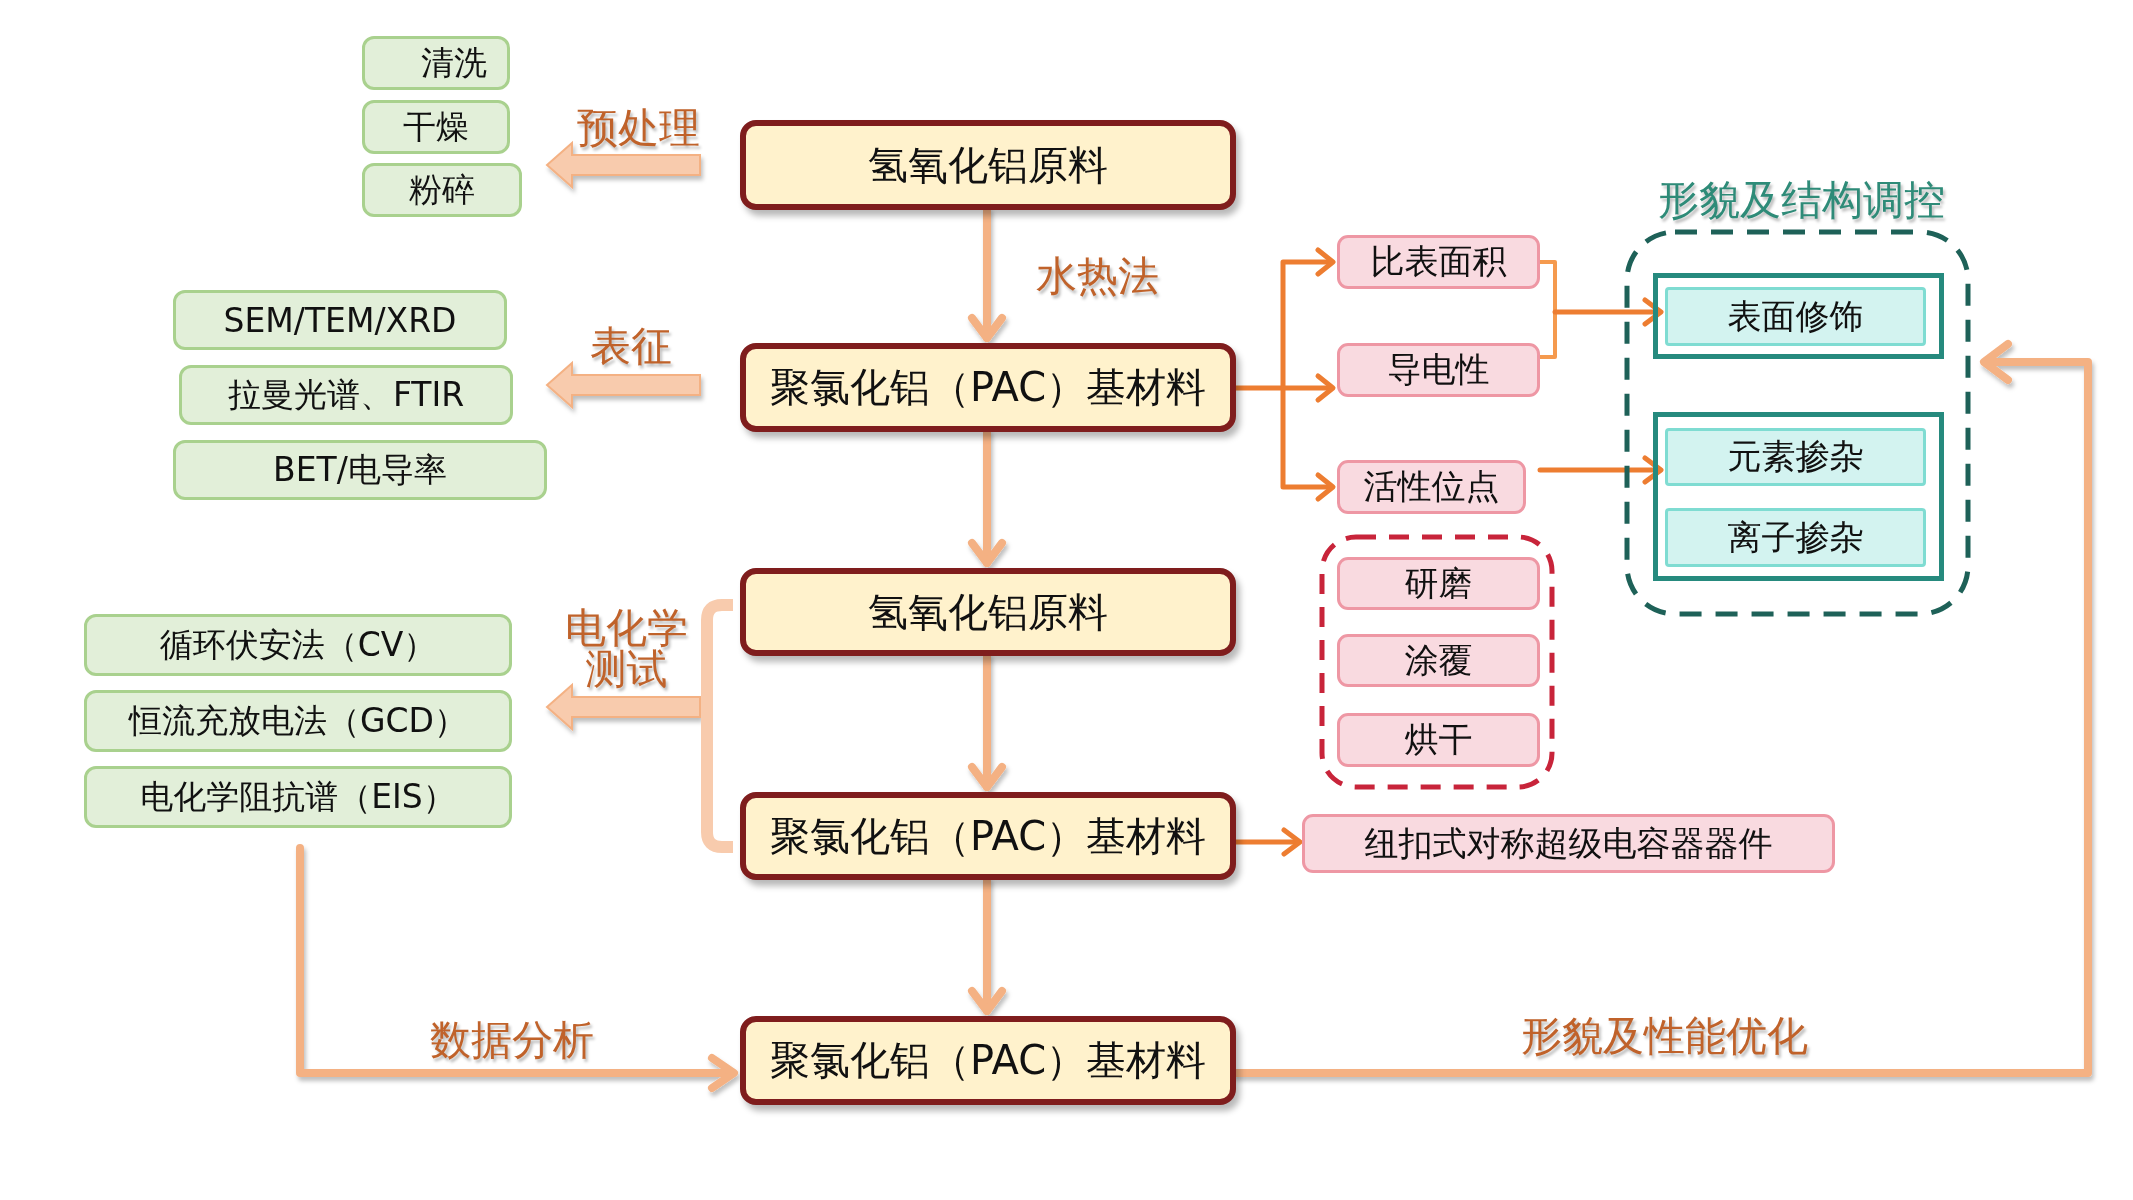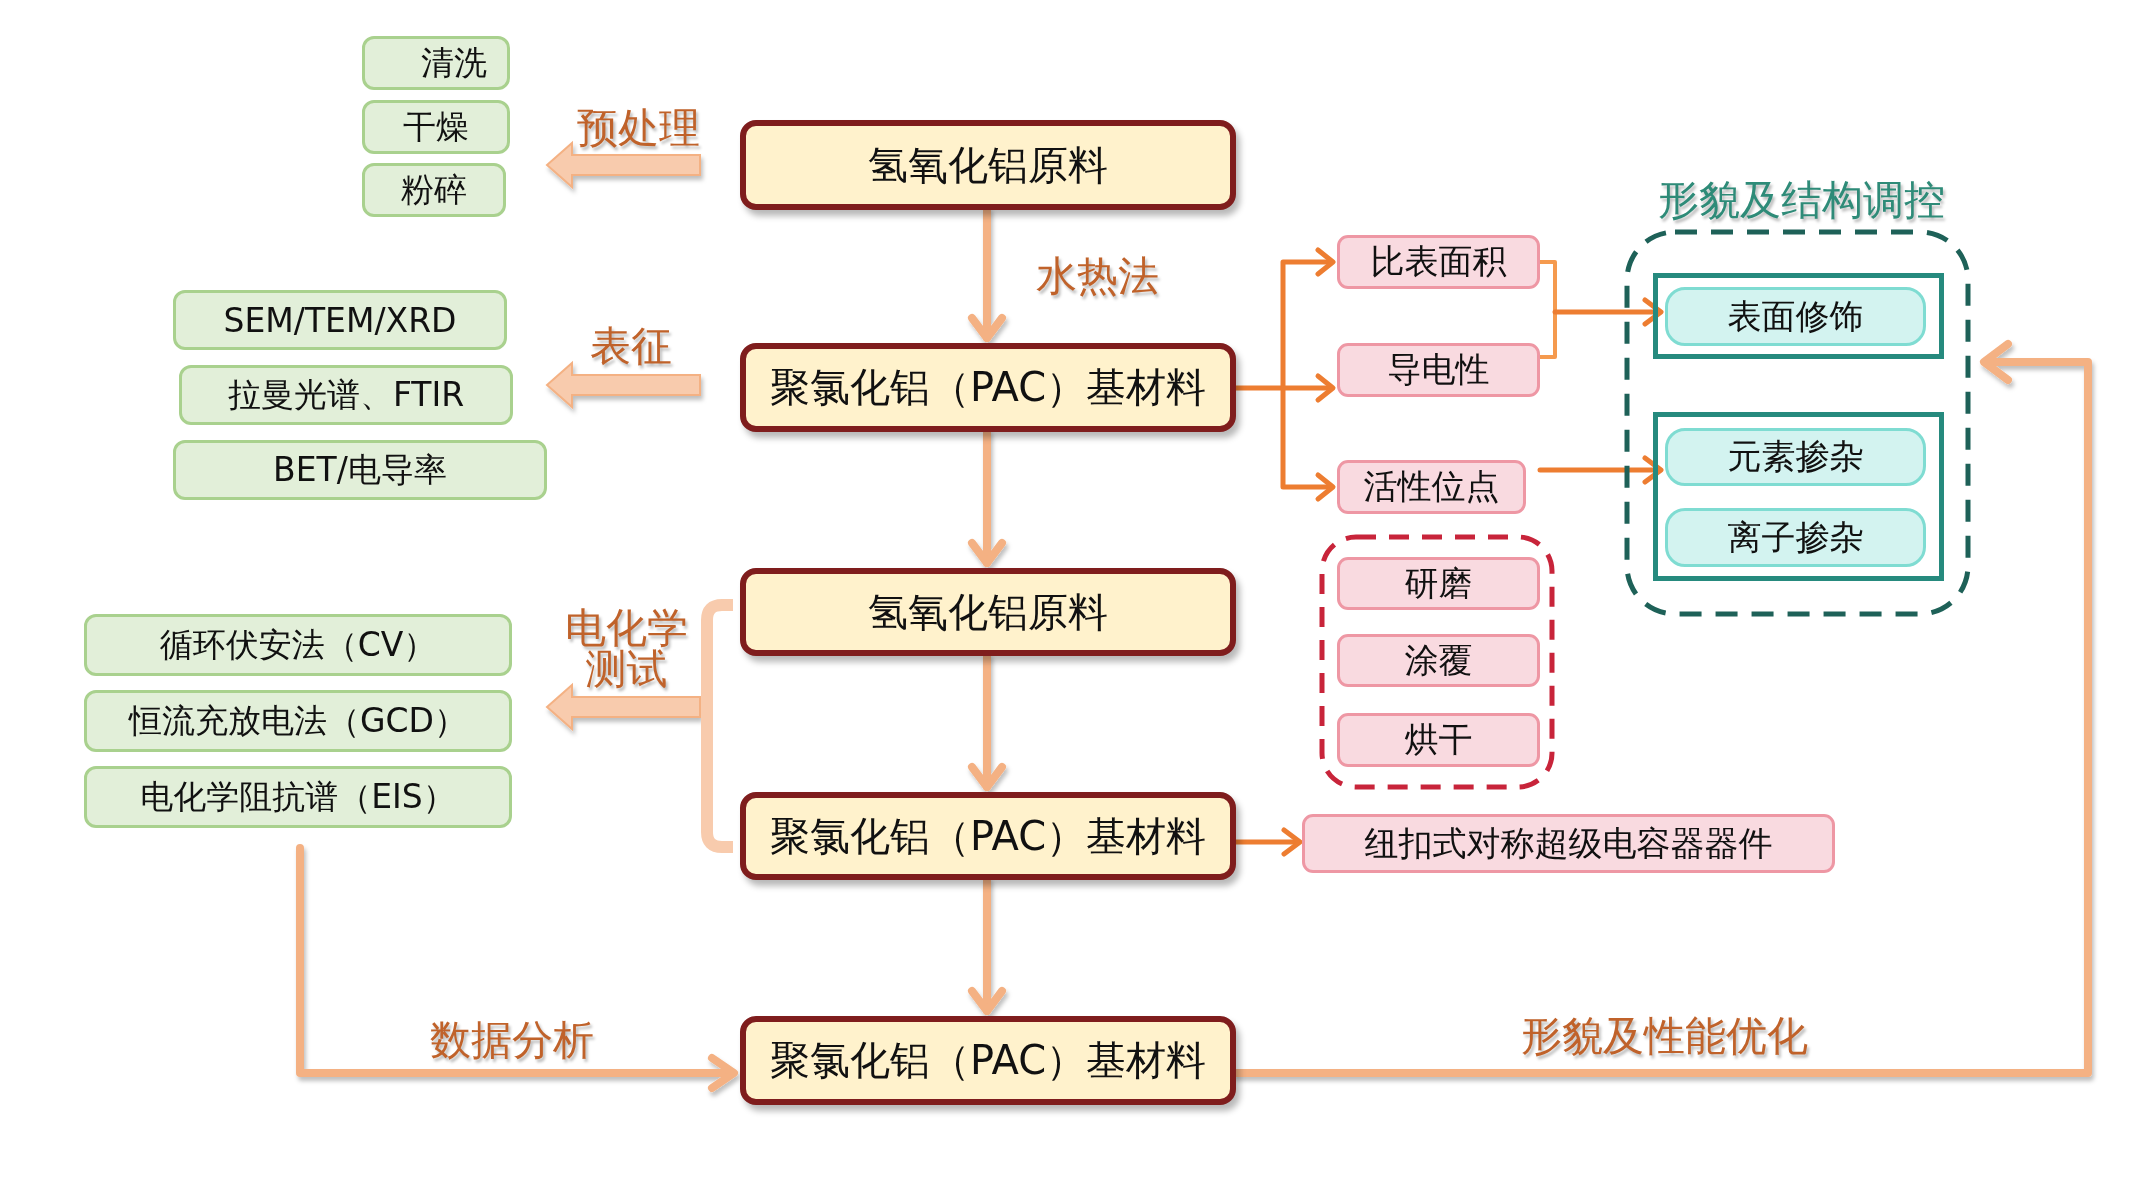--- a/index.html
+++ b/index.html
@@ -5,21 +5,21 @@
   html, body { margin:0; padding:0; background:#ffffff; }
   #canvas { position:relative; width:2133px; height:1200px; background:#ffffff; overflow:hidden;
     font-family:"DejaVu Sans","Liberation Sans",sans-serif; }
   svg.wires { position:absolute; left:0; top:0; width:2133px; height:1200px; }
   .box { position:absolute; box-sizing:border-box; display:flex; align-items:center; justify-content:center;
     color:#111; white-space:nowrap; }
   .green { background:#e2efd9; border:3px solid #a9d18e; border-radius:12px; font-size:33px; }
   .yellow { background:#fff2cc; border:6px solid #7f1d1d; border-radius:16px; font-size:40px;
     box-shadow: 4px 6px 6px rgba(0,0,0,0.28); }
   .pink { background:#f9dae0; border:3px solid #ee97a4; border-radius:11px; font-size:34px; }
-  .teal { background:#d3f3f0; border:3px solid #7fdcd2; border-radius:20px; font-size:34px; }
+  .teal { background:#d3f3f0; border:3px solid #7fdcd2; border-radius:4px; font-size:34px; }
   .frame { position:absolute; box-sizing:border-box; border:5px solid #268a7e; }
   .label { position:absolute; color:#c0622a; font-size:41px; white-space:nowrap; line-height:1.0;
     text-shadow: 2px 3px 3px rgba(0,0,0,0.28); }
   .label.teal-title { color:#2e8b78; }
   .label.two-line { text-align:center; line-height:1.0; }
 </style>
 </head>
 <body>
 
 <div id="canvas">
@@ -83,21 +83,21 @@
   <div class="label two-line" style="left:565px;top:608px;">
     <div>电化学</div>
     <div>测试</div>
   </div>
   <div class="label" style="left:430px;top:1020px;">数据分析</div>
   <div class="label" style="left:1521px;top:1016px;">形貌及性能优化</div>
   <div class="label teal-title" style="left:1658px;top:180px;">形貌及结构调控</div>
 
   <div class="box green" style="left:362px;top:36px;width:148px;height:54px;padding-left:36px;">清洗</div>
   <div class="box green" style="left:362px;top:100px;width:148px;height:54px;">干燥</div>
-  <div class="box green" style="left:362px;top:163px;width:144px;height:54px;">粉碎</div>
+  <div class="box green" style="left:362px;top:163px;width:160px;height:54px;">粉碎</div>
 
   <div class="box green" style="left:173px;top:290px;width:334px;height:60px;">SEM/TEM/XRD</div>
   <div class="box green" style="left:173px;top:365px;width:334px;height:60px;margin-left:6px;">拉曼光谱、FTIR</div>
   <div class="box green" style="left:173px;top:440px;width:374px;height:60px;">BET/电导率</div>
 
   <div class="box green" style="left:84px;top:614px;width:428px;height:62px;">循环伏安法（CV）</div>
   <div class="box green" style="left:84px;top:690px;width:428px;height:62px;">恒流充放电法（GCD）</div>
   <div class="box green" style="left:84px;top:766px;width:428px;height:62px;">电化学阻抗谱（EIS）</div>
 
   <div class="box yellow" style="left:740px;top:120px;width:496px;height:90px;">氢氧化铝原料</div>

